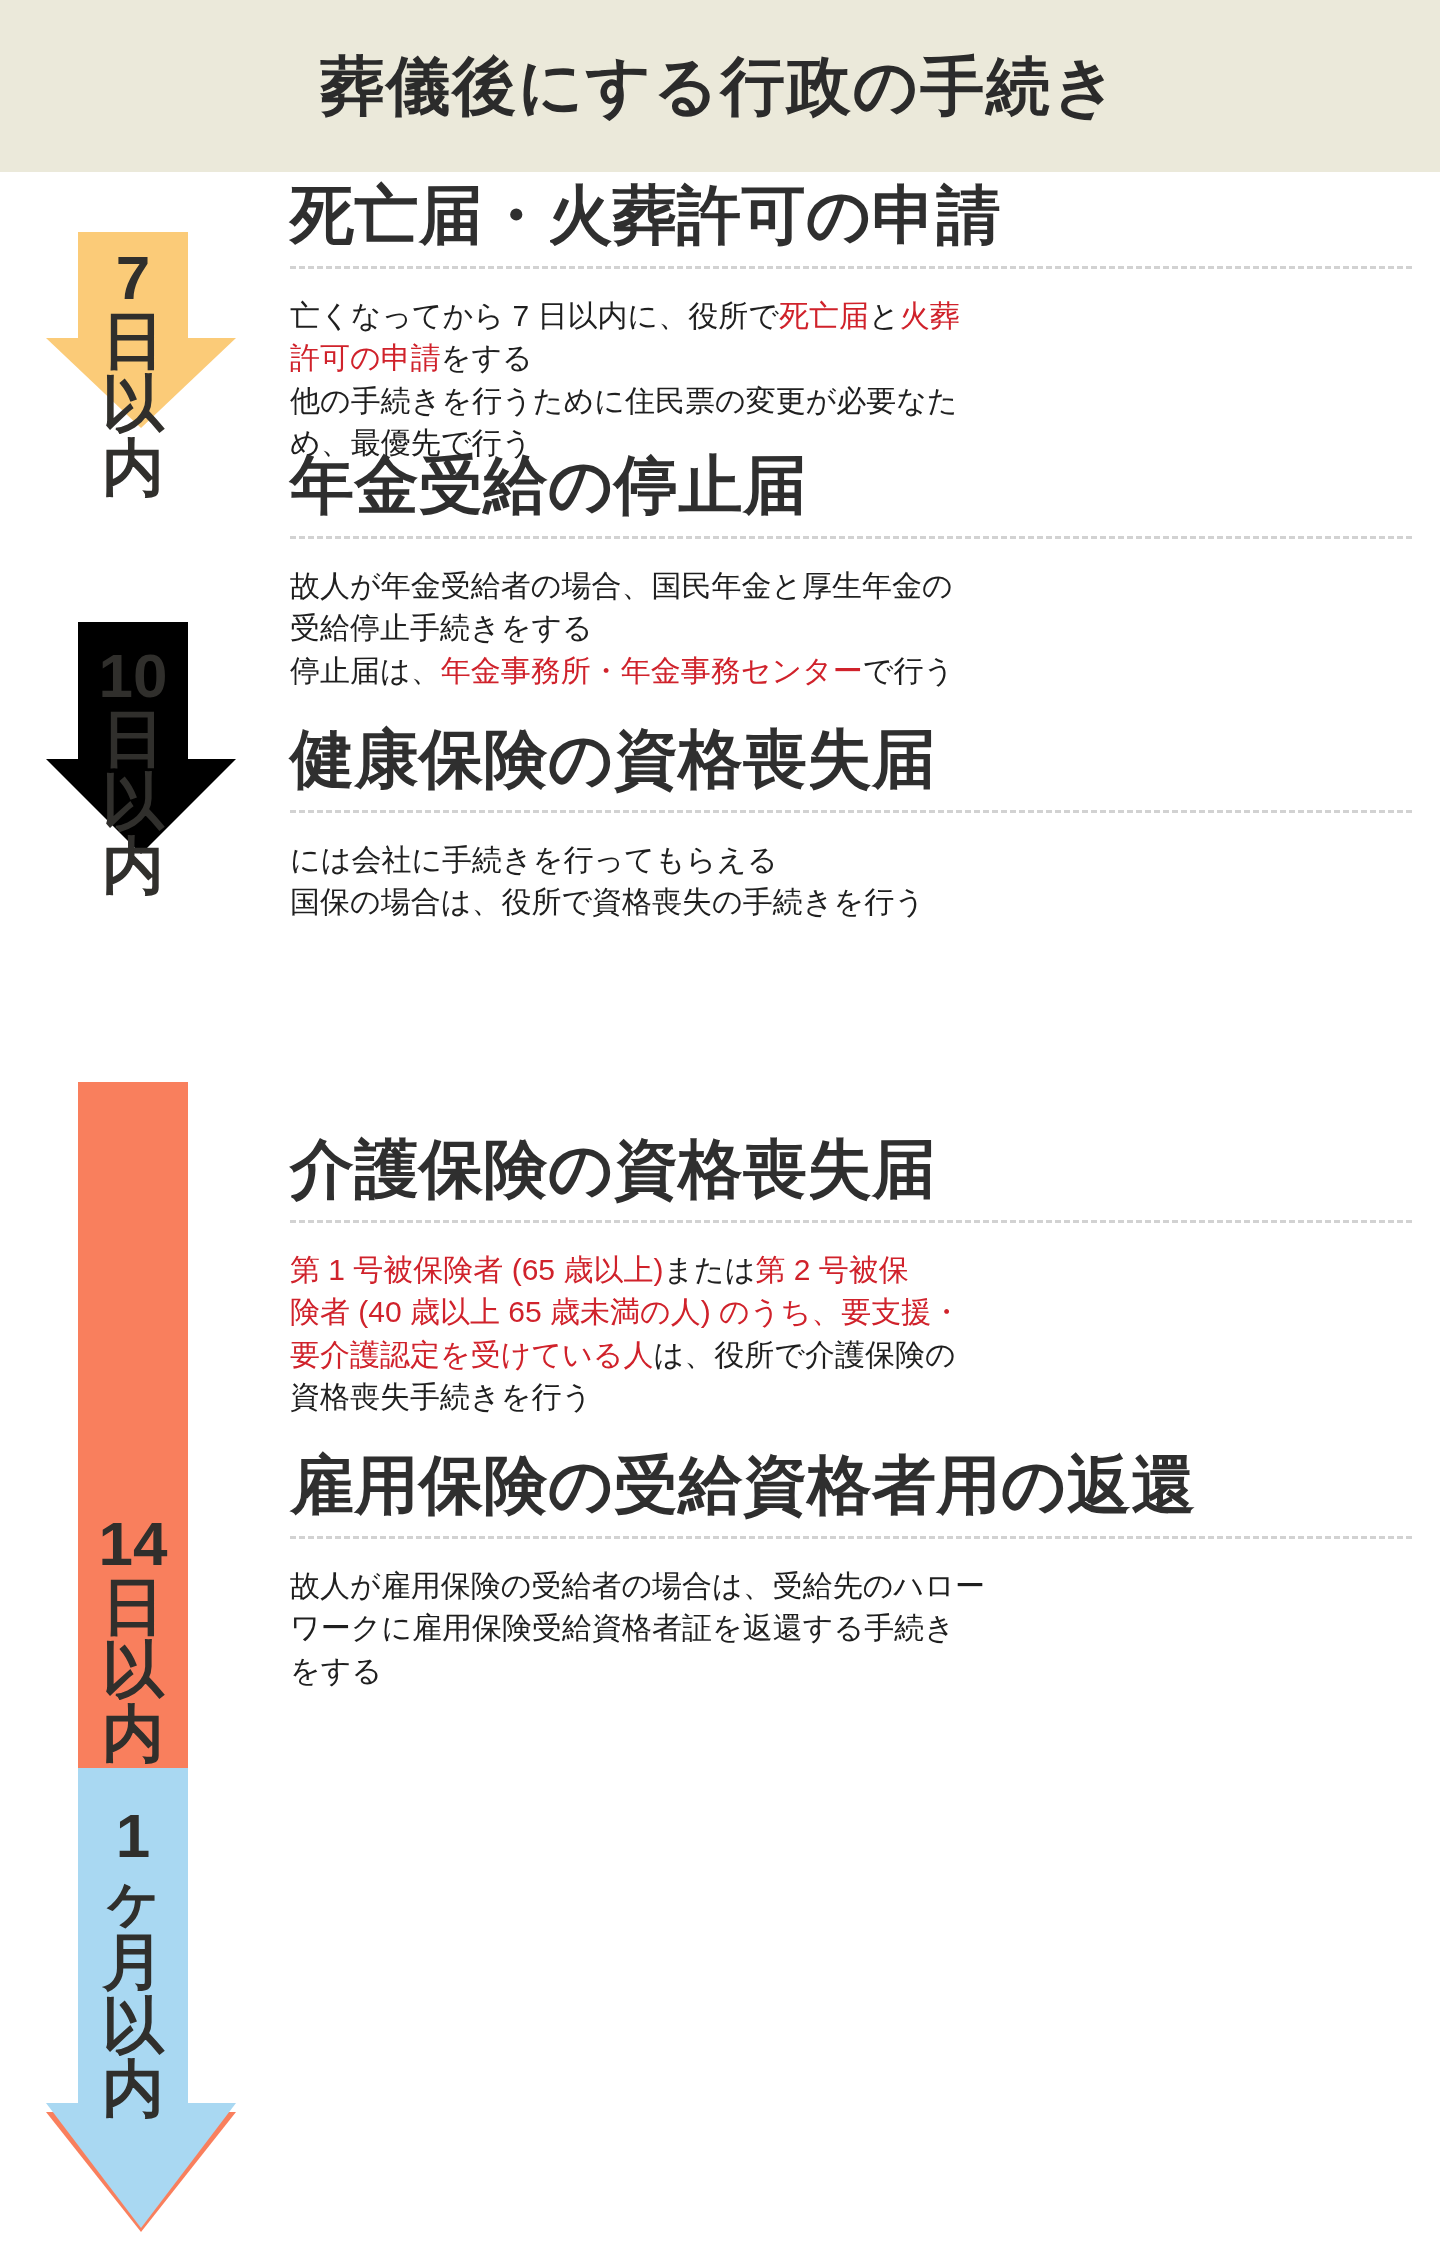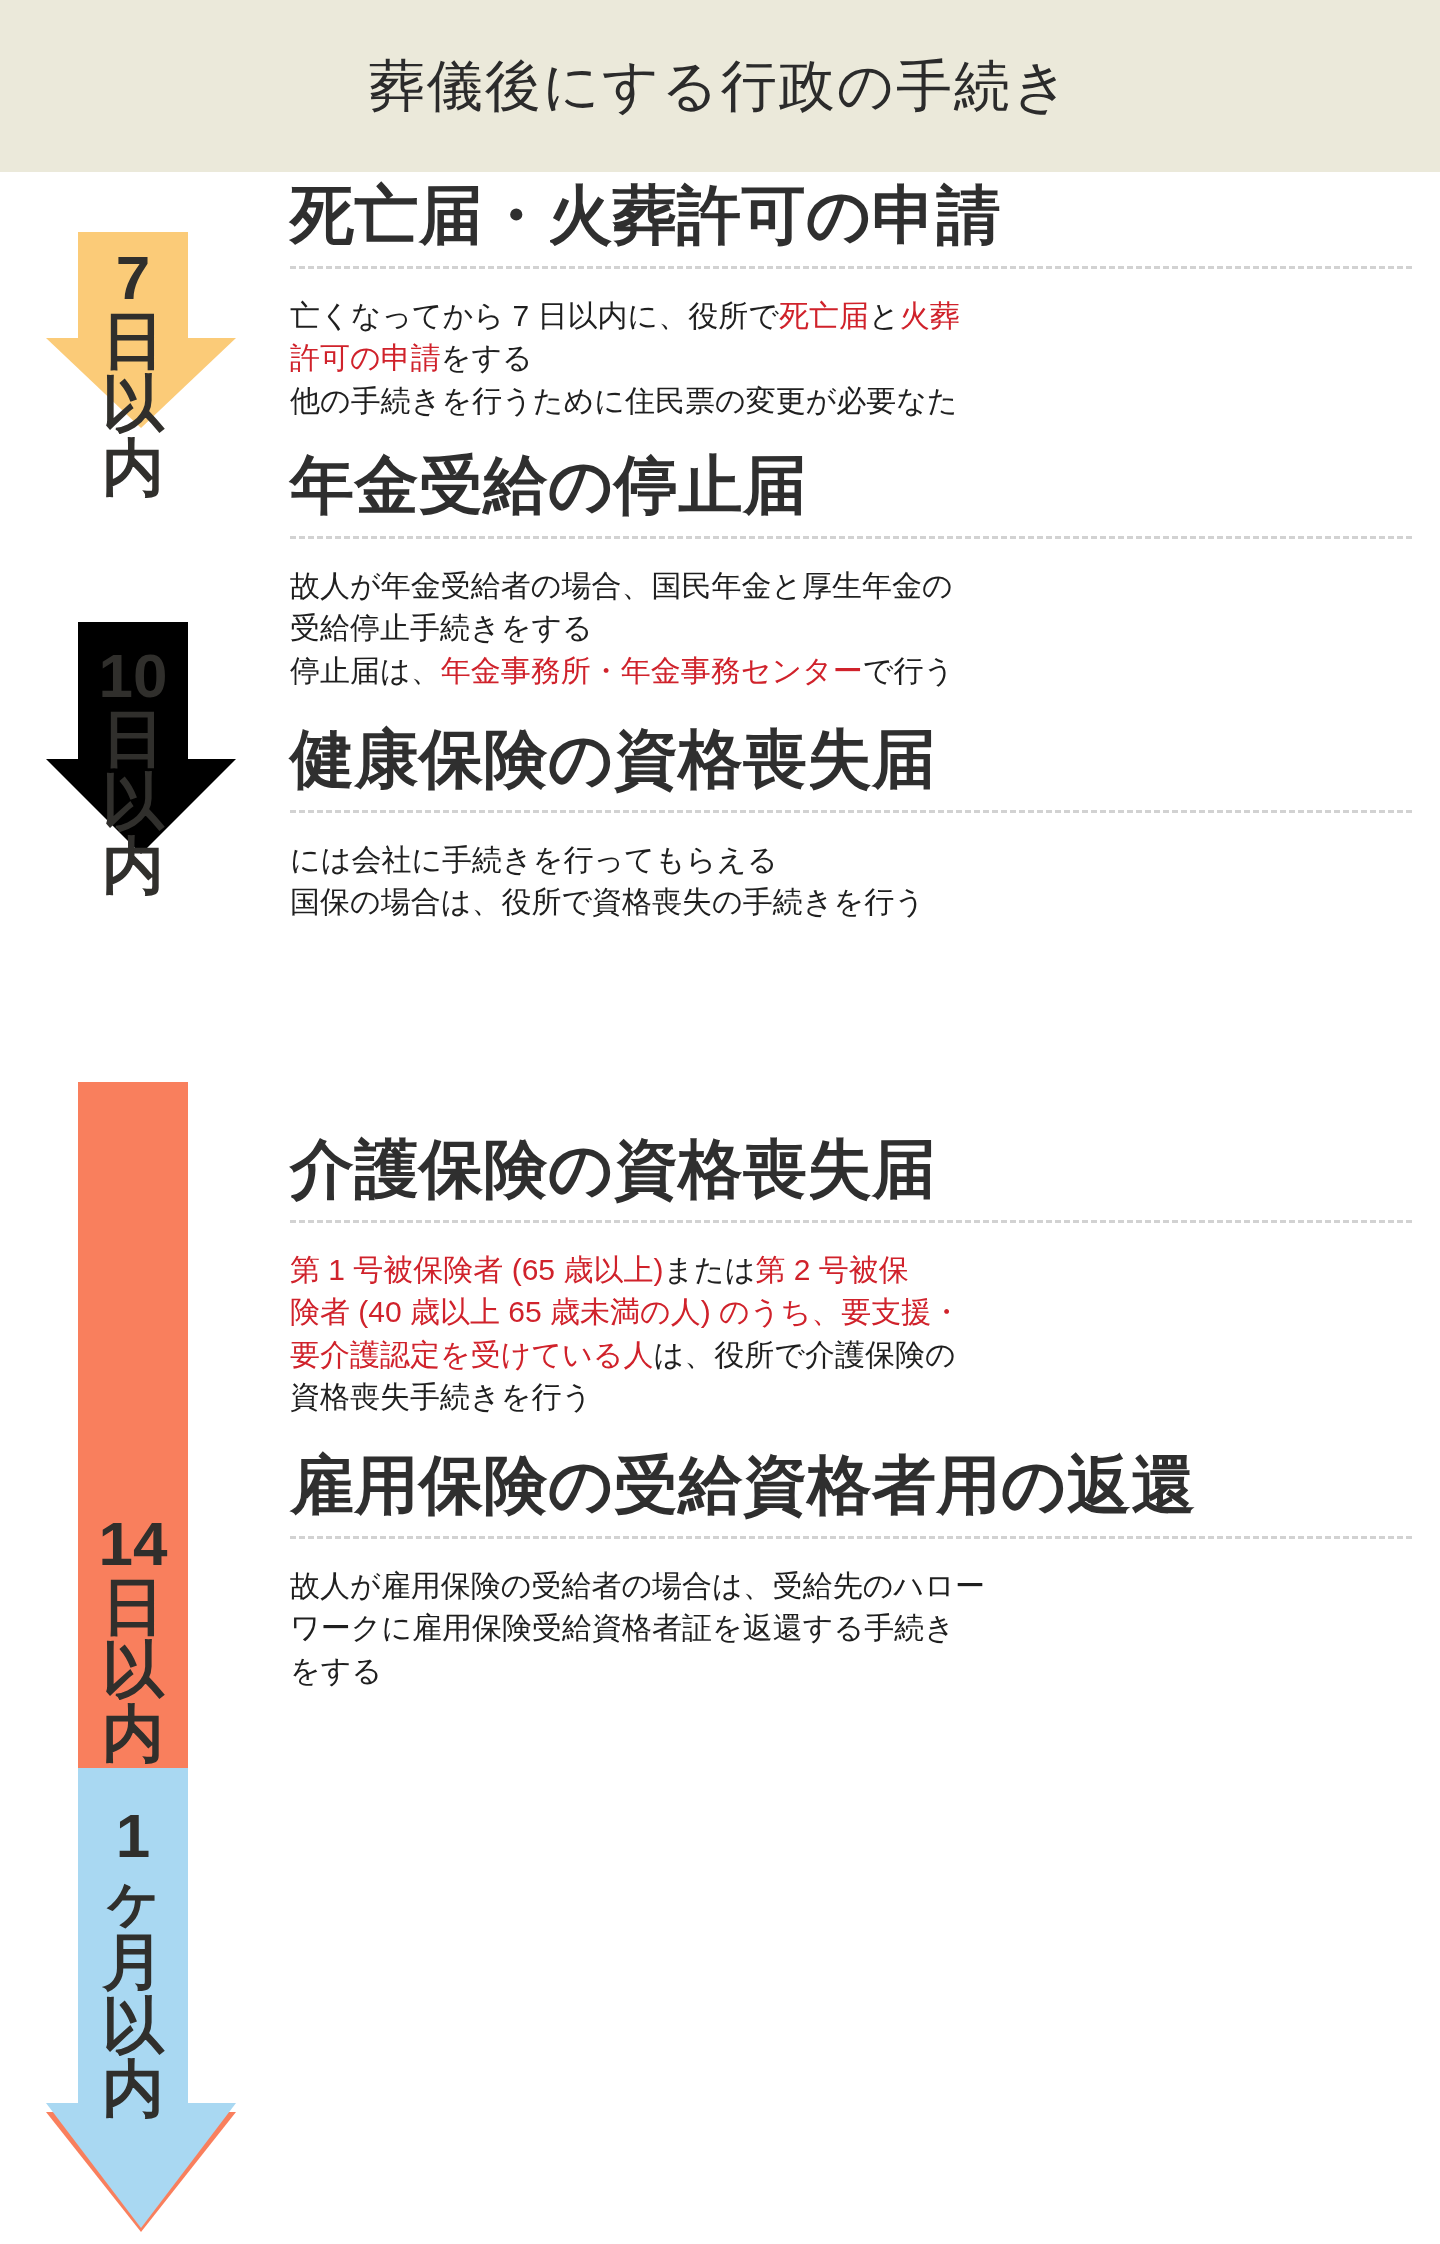--- a/index.html
+++ b/index.html
@@ -24,22 +24,22 @@
     position: absolute;
     left: 0; top: 0;
     width: 1440px;
     height: 172px;
     background: #ebe9da;
     display: flex;
     align-items: center;
     justify-content: center;
   }
   .header-title {
-    font-size: 56px;
-    font-weight: normal;
+    font-size: 64px;
+    font-weight: bold;
     color: #2b2b2b;
     letter-spacing: 2px;
     line-height: 1;
   }
 
   
   .arrows-layer {
     position: absolute;
     left: 0; top: 0;
     width: 290px;
@@ -182,20 +182,21 @@
     </div>
 
   <div class="content">
       <div class="section" style="top: 8px;">
         <div class="sec-title">死亡届・火葬許可の申請</div>
         <div class="divider"></div>
         <div class="sec-body">
           <div><span>亡くなってから 7 日以内に、役所で</span><span class="hl">死亡届</span><span>と</span><span class="hl">火葬</span></div>
           <div><span class="hl">許可の申請</span><span>をする</span></div>
           <div><span>他の手続きを行うために住民票の変更が必要なた</span></div>
+          <div><span>め、最優先で行う</span></div>
         </div>
       </div>
       <div class="section" style="top: 278px;">
         <div class="sec-title">年金受給の停止届</div>
         <div class="divider"></div>
         <div class="sec-body">
           <div><span>故人が年金受給者の場合、国民年金と厚生年金の</span></div>
           <div><span>受給停止手続きをする</span></div>
           <div><span>停止届は、</span><span class="hl">年金事務所・年金事務センター</span><span>で行う</span></div>
         </div>

